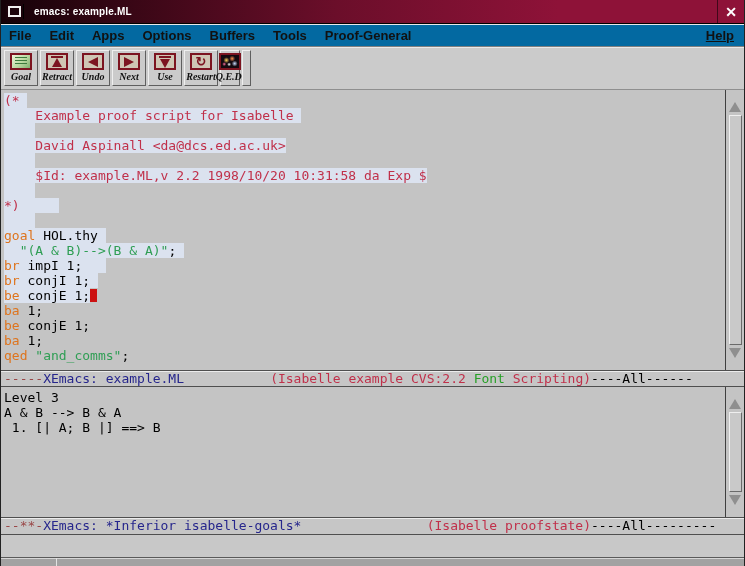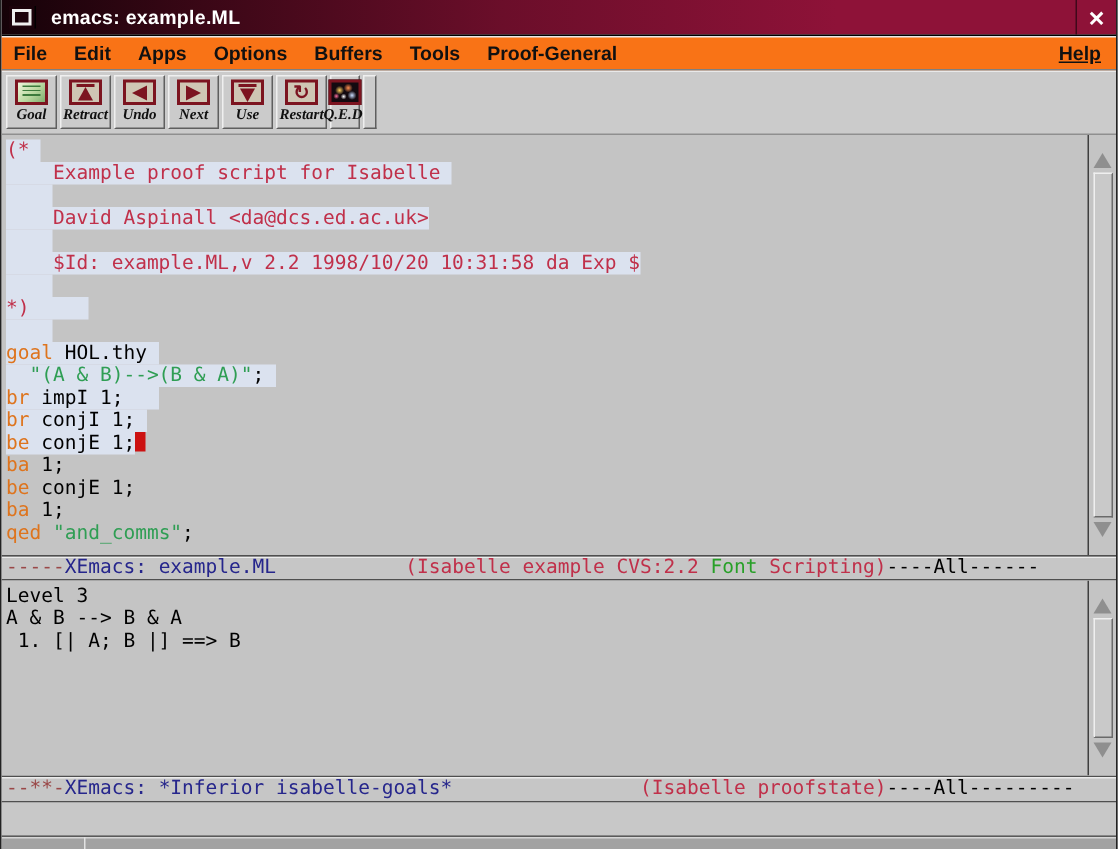--- a/index.html
+++ b/index.html
@@ -14,29 +14,29 @@
   .titlebar{
     height:23px;flex:0 0 23px;display:flex;align-items:center;
     background:linear-gradient(90deg,#150208 0%,#3a0716 18%,#6b0e2a 45%,var(--title-end) 75%,var(--title-end) 100%);
     border-bottom:1px solid #000;color:#fff;
   }
   .win-menu-box{
     width:17px;height:15px;margin:0 6px 0 5px;display:flex;align-items:center;justify-content:center;
     background:#1c030b;border-right:1px solid #000;
   }
   .win-menu-box .sq{width:9px;height:7px;border:2px solid #efefef;}
-  .titlebar .title{font-size:13px;font-weight:bold;letter-spacing:.2px;padding-left:4px;}
+  .titlebar .title{font-size:10px;font-weight:bold;letter-spacing:.2px;padding-left:4px;}
   .close-btn{
     margin-left:auto;width:26px;height:100%;display:flex;align-items:center;justify-content:center;
     font-size:14px;font-weight:bold;border-left:1px solid #40081a;cursor:default;
   }
   
   .menubar{
     height:22px;flex:0 0 22px;display:flex;align-items:center;
-    background:#f97316;border-bottom:1px solid #7f7f7f;
+    background:#0369a1;border-bottom:1px solid #7f7f7f;
     box-shadow:inset 0 1px 0 #e9e9e9;
     font-size:13px;font-weight:bold;color:#111;
   }
   .menu-item{padding:0 9px;line-height:21px;}
   .menu-item:first-child{padding-left:8px;}
   .menu-help{margin-left:auto;padding:0 10px;line-height:21px;text-decoration:underline;}
   
   .toolbar{
     height:42px;flex:0 0 42px;display:flex;align-items:center;
     background:#cbcbcb;border-bottom:1px solid #8f8f8f;

